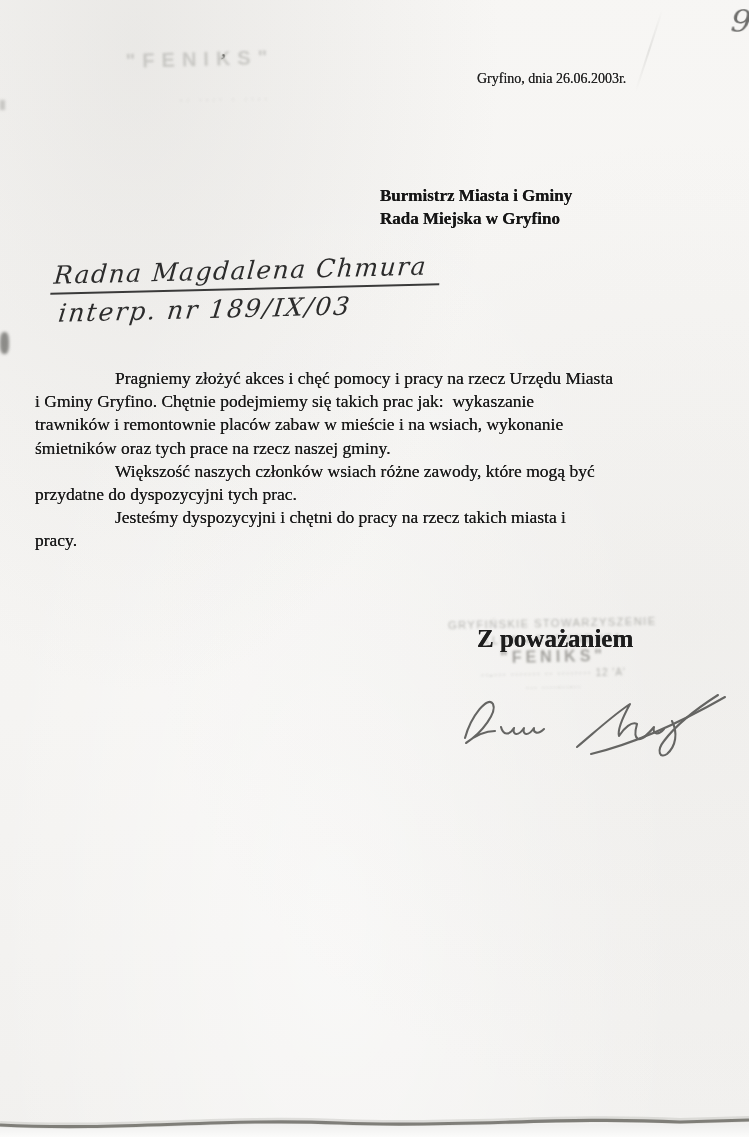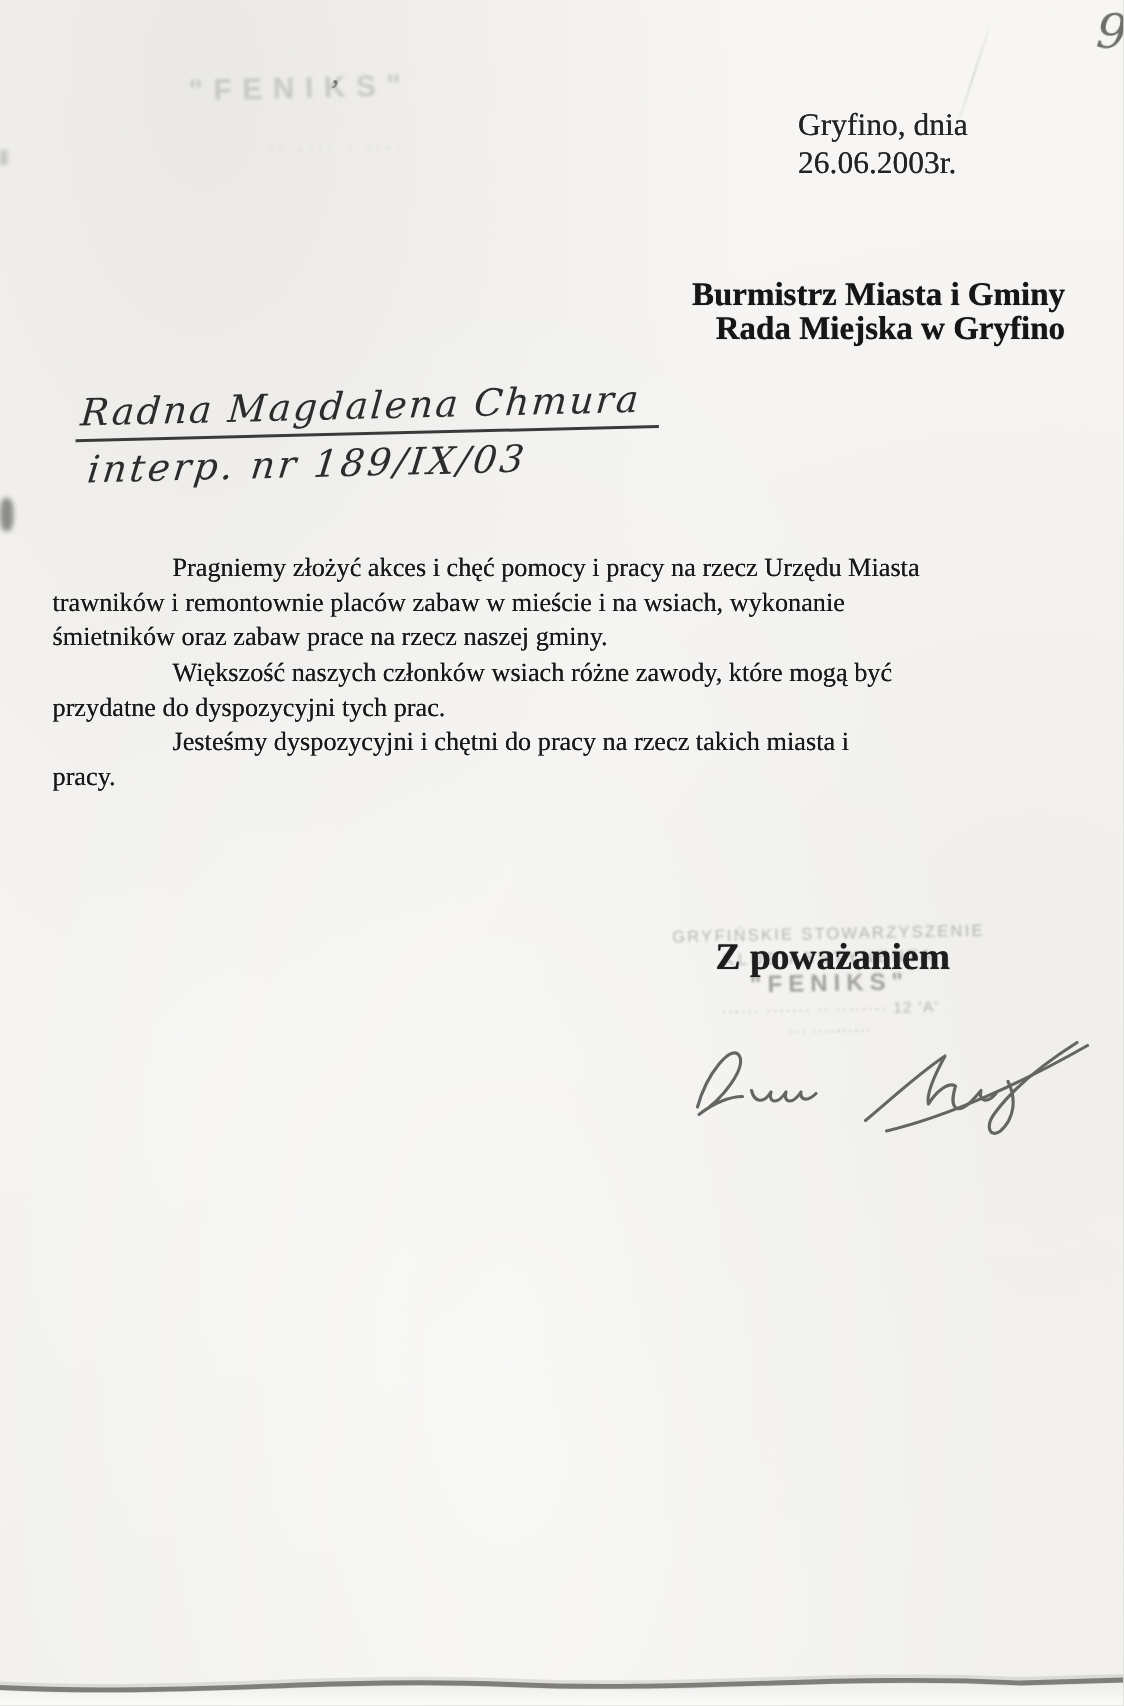--- a/index.html
+++ b/index.html
@@ -28,25 +28,25 @@
     filter:blur(1px);transform:rotate(-1deg);
   }
   .hdr-stamp-mark{left:219px;top:48px;font-size:22px;color:#5c5c58;opacity:.8;transform:rotate(8deg);filter:blur(.4px);}
 
   .page-number{
     left:731px;top:2px;font-family:"DejaVu Serif", serif;font-style:italic;
     font-size:32px;color:#6e6e6c;transform:rotate(4deg);filter:blur(.3px);
   }
   .crease{left:648px;top:8px;width:2px;height:85px;background:linear-gradient(rgba(160,160,156,0.0),rgba(160,160,156,0.22),rgba(160,160,156,0.0));transform:rotate(18deg);}
 
-  .date-line{left:532px;top:71px;font-size:21px;color:#242424;text-shadow:0 0 .4px #2a2a2a;}
+  .date-line{left:477px;top:71px;font-size:14px;color:#242424;text-shadow:0 0 .4px #2a2a2a;}
 
   .recipient{
-    left:380px;top:185px;width:330px;text-align:right;
-    font-weight:bold;font-size:22px;line-height:22.5px;color:#161616;
+    left:380px;top:185px;width:330px;text-align:left;
+    font-weight:bold;font-size:17px;line-height:22.5px;color:#161616;
     text-shadow:0 0 .45px #1c1c1c;
   }
 
   .annotation{
     left:52px;top:256px;transform:rotate(-1.4deg);
     font-family:"DejaVu Serif", serif;font-style:italic;color:#2c2c2c;
   }
   .annotation .l1{
     display:inline-block;font-size:25px;letter-spacing:1.5px;
     border-bottom:2px solid #3a3a3a;padding:0 14px 3px 2px;transform:skewX(-6deg);
@@ -99,22 +99,23 @@
     <div>Rada Miejska w Gryfino</div>
   </div>
 
   <div class="abs annotation">
     <span class="l1">Radna Magdalena Chmura</span>
     <span class="l2">interp. nr 189/IX/03</span>
   </div>
 
   <div class="abs body-text">
     <div class="line indent">Pragniemy złożyć akces i chęć pomocy i pracy na rzecz Urzędu Miasta</div>
+    <div class="line">i Gminy Gryfino. Chętnie podejmiemy się takich prac jak:  wykaszanie</div>
     <div class="line">trawników i remontownie placów zabaw w mieście i na wsiach, wykonanie</div>
-    <div class="line">śmietników oraz zabaw prace na rzecz naszej gminy.</div>
+    <div class="line">śmietników oraz tych prace na rzecz naszej gminy.</div>
     <div class="line indent">Większość naszych członków wsiach różne zawody, które mogą być</div>
     <div class="line">przydatne do dyspozycyjni tych prac.</div>
     <div class="line indent">Jesteśmy dyspozycyjni i chętni do pracy na rzecz takich miasta i</div>
     <div class="line">pracy.</div>
   </div>
 
   <div class="abs valediction">Z poważaniem</div>
 
   <div class="abs sig-stamp">
     <div class="s1">GRYFIŃSKIE STOWARZYSZENIE</div>

